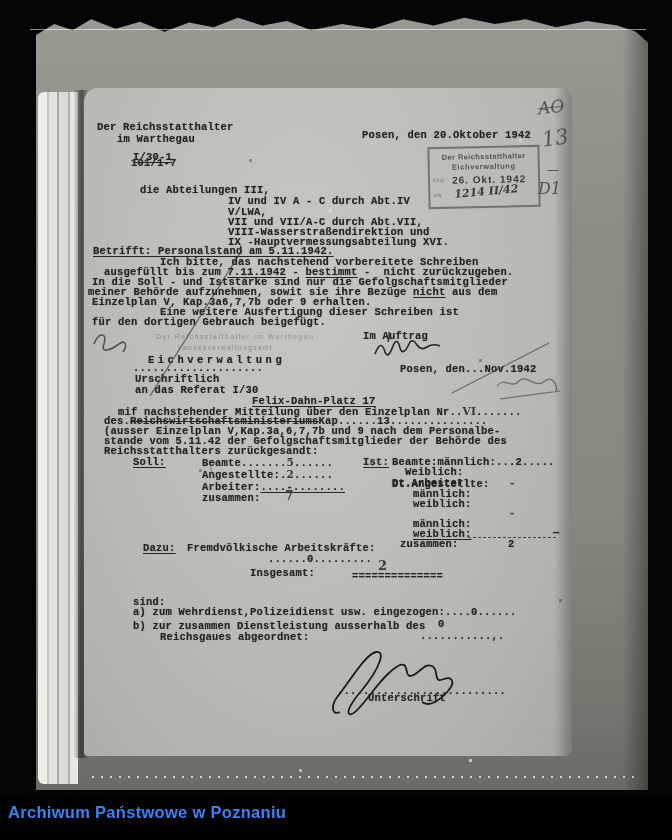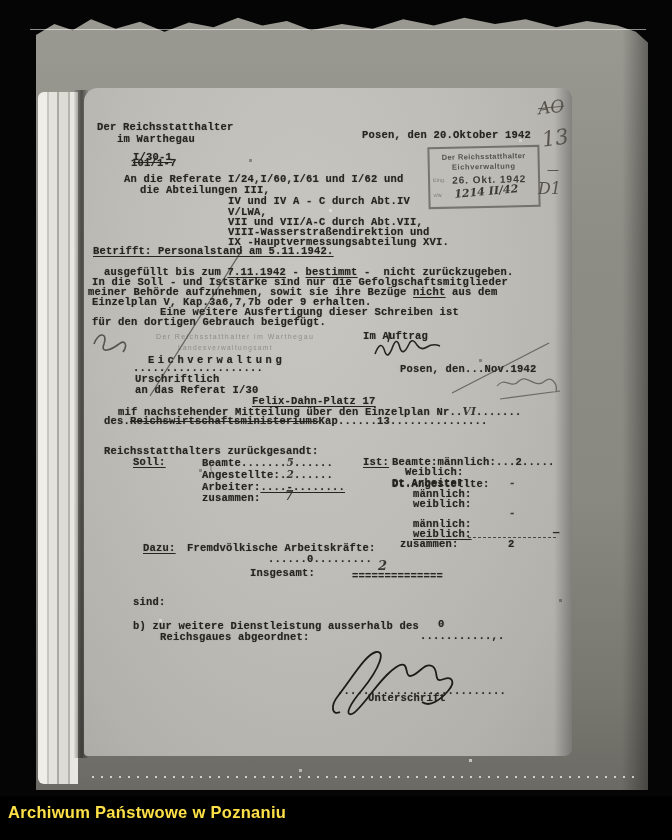--- a/index.html
+++ b/index.html
@@ -34,21 +34,21 @@
       440px 520px 0 1px rgba(255,255,255,.45),160px 620px 0 1px rgba(255,255,255,.4),
       520px 140px 0 1px rgba(255,255,255,.35),390px 700px 0 1px rgba(255,255,255,.5),
       470px 760px 0 1px rgba(255,255,255,.6),300px 770px 0 1px rgba(255,255,255,.5),
       250px 160px 0 1px rgba(0,0,0,.3),480px 360px 0 1px rgba(0,0,0,.3),
       200px 470px 0 1px rgba(0,0,0,.28),560px 600px 0 1px rgba(0,0,0,.3);}
   
   .tw{position:absolute;font:700 10.5px/10px "Liberation Mono",monospace;color:#26251f;
       white-space:pre;letter-spacing:.2px;text-shadow:0 0 1px rgba(38,37,31,.45);}
   .u{text-decoration:underline;text-decoration-thickness:1.2px;text-underline-offset:2px;}
   .strike{text-decoration:line-through;text-decoration-thickness:1.4px;}
-  .hw{font-family:"DejaVu Serif",serif;font-style:italic;font-weight:700;color:#3a3934;text-shadow:none;}
+  .hw{font-family:"DejaVu Serif",serif;font-weight:700;color:#3a3934;text-shadow:none;}
   .pencil{position:absolute;font-family:"DejaVu Serif",serif;font-style:italic;
       color:#55534c;white-space:pre;text-shadow:none;}
   .faintst{position:absolute;font:400 7px/8px "Liberation Sans",sans-serif;
       color:rgba(62,61,56,.40);letter-spacing:1.4px;white-space:pre;}
   
   .stampbox{position:absolute;left:428px;top:146px;width:108px;height:58px;
       border:2px solid rgba(58,57,52,.55);transform:rotate(-1.2deg);
       color:rgba(52,51,46,.78);}
   .stampbox .s1{position:absolute;left:0;right:0;top:4px;text-align:center;
       font:700 7.5px "Liberation Sans",sans-serif;letter-spacing:.4px;}
@@ -58,21 +58,21 @@
       font:700 10px "Liberation Sans",sans-serif;letter-spacing:1px;color:rgba(40,39,35,.85);}
   .stampbox .seing{position:absolute;left:3px;top:28px;font:400 5.5px "Liberation Sans",sans-serif;
       color:rgba(52,51,46,.45);}
   .stampbox .svw{position:absolute;left:3px;top:43px;font:400 5.5px "Liberation Sans",sans-serif;
       color:rgba(52,51,46,.5);}
   .stampbox .snum{position:absolute;left:24px;top:37px;
       font:700 11px "DejaVu Serif",serif;font-style:italic;transform:rotate(-4deg);
       color:rgba(35,34,30,.85);}
   .marks{position:absolute;left:0;top:0;width:672px;height:840px;pointer-events:none;}
   .watermark{position:absolute;left:8px;top:803px;font:700 16.5px "Liberation Sans",sans-serif;
-      color:#fde047;letter-spacing:.3px;}
+      color:#3b82f6;letter-spacing:.3px;}
   .dashext{position:absolute;left:468px;top:536px;width:88px;height:1px;
       border-bottom:1px dashed rgba(38,37,31,.75);}
 </style>
 </head>
 <body>
 
 <div class="scene">
   <div class="backing"></div>
   <div class="page-edges"></div>
   <div class="gutter"></div>
@@ -88,49 +88,51 @@
 
   <div class="stampbox">
     <span class="s1">Der Reichsstatthalter</span>
     <span class="s2">Eichverwaltung</span>
     <span class="seing">Eing.</span>
     <span class="sdate">26. Okt. 1942</span>
     <span class="svw">v/w</span>
     <span class="snum">1214 II/42</span>
   </div>
 
-  <span class="tw" style="left:124px;top:174px">An die Referate I/24,I/60,I/61 und I/62 und</span>
   <span class="tw" style="left:140px;top:185px">die Abteilungen III,</span>
   <span class="tw" style="left:228px;top:196px">IV und IV A - C durch Abt.IV</span>
   <span class="tw" style="left:228px;top:207px">V/LWA,</span>
   <span class="tw" style="left:228px;top:217px">VII und VII/A-C durch Abt.VII,</span>
   <span class="tw" style="left:228px;top:227px">VIII-Wasserstraßendirektion und</span>
   <span class="tw" style="left:228px;top:237px">IX -Hauptvermessungsabteilung XVI.</span>
 
   <span class="tw u" style="left:93px;top:246px">Betrifft: Personalstand am 5.11.1942.</span>
+  <span class="tw" style="left:160px;top:257px">Ich bitte, das nachstehend vorbereitete Schreiben</span>
   <span class="tw" style="left:104px;top:267px"><span>ausgefüllt bis zum </span><span class="u">7.11.1942</span><span> - </span><span class="u">bestimmt</span><span> -  nicht zurückzugeben.</span></span>
   <span class="tw" style="left:88px;top:287px"><span>meiner Behörde aufzunehmen, sowit sie ihre Bezüge </span><span class="u">nicht</span><span> aus dem</span></span>
   <span class="tw" style="left:92px;top:277px">In die Soll - und Iststärke sind nur die Gefolgschaftsmitglieder</span>
   <span class="tw" style="left:92px;top:297px">Einzelplan V, Kap.3a6,7,7b oder 9 erhalten.</span>
   <span class="tw" style="left:92px;top:317px">für den dortigen Gebrauch beigefügt.</span>
   <span class="tw" style="left:160px;top:307px">Eine weitere Ausfertigung dieser Schreiben ist</span>
 
   <span class="tw" style="left:363px;top:331px">Im Auftrag</span>
 
   <span class="faintst" style="left:156px;top:333px">Der Reichsstatthalter im Warthegau</span>
   <span class="faintst" style="left:178px;top:344px;font-size:6.5px">Landesverwaltungsamt</span>
   <span class="tw" style="left:148px;top:355px;letter-spacing:3.5px">Eichverwaltung</span>
   <span class="tw" style="left:133px;top:363px">....................</span>
   <span class="tw" style="left:135px;top:374px">Urschriftlich</span>
   <span class="tw" style="left:135px;top:385px">an das Referat I/30</span>
   <span class="tw" style="left:400px;top:364px">Posen, den...Nov.1942</span>
 
   <span class="tw u" style="left:252px;top:396px">Felix-Dahn-Platz 17</span>
   <span class="tw" style="left:118px;top:406px"><span>mif nachstehender Mitteilung über den Einzelplan Nr..</span><span class="hw">VI</span><span>.......</span></span>
   <span class="tw" style="left:104px;top:416px"><span>des.</span><span class="strike">Reichswirtschaftsministeriums</span><span>Kap......</span><span>13</span><span>...............</span></span>
+  <span class="tw" style="left:104px;top:426px">(ausser Einzelplan V,Kap.3a,6,7,7b und 9 nach dem Personalbe-</span>
+  <span class="tw" style="left:104px;top:436px">stande vom 5.11.42 der Gefolgschaftsmitglieder der Behörde des</span>
   <span class="tw" style="left:104px;top:446px">Reichsstatthalters zurückgesandt:</span>
 
   <span class="tw u" style="left:133px;top:457px">Soll:</span>
   <span class="tw" style="left:202px;top:457px"><span>Beamte.......</span><span class="hw">5</span><span>......</span></span>
   <span class="tw" style="left:202px;top:469px"><span>Angestellte:.</span><span class="hw">2</span><span>......</span></span>
   <span class="tw" style="left:202px;top:482px"><span>Arbeiter:</span><span class="u">....-........</span></span>
   <span class="tw" style="left:202px;top:493px">zusammen:</span>
   <span class="tw hw" style="left:285px;top:491px;font-size:12px">7</span>
 
   <span class="tw u" style="left:363px;top:457px">Ist:</span>
@@ -150,21 +152,22 @@
   <span class="tw" style="left:508px;top:539px">2</span>
 
   <span class="tw u" style="left:143px;top:543px">Dazu:</span>
   <span class="tw" style="left:187px;top:543px">Fremdvölkische Arbeitskräfte:</span>
   <span class="tw" style="left:268px;top:554px">......0.........</span>
   <span class="tw" style="left:250px;top:568px">Insgesamt:</span>
   <span class="tw" style="left:352px;top:571px">==============</span>
   <span class="tw hw" style="left:378px;top:561px;font-size:13px">2</span>
 
   <span class="tw" style="left:133px;top:597px">sind:</span>
-  <span class="tw" style="left:133px;top:621px">b) zur weitere Dienstleistung ausserhalb des</span>
+  <span class="tw" style="left:133px;top:607px">a) zum Wehrdienst,Polizeidienst usw. eingezogen:....0......</span>
+  <span class="tw" style="left:133px;top:621px">b) zur zusammen Dienstleistung ausserhalb des</span>
   <span class="tw" style="left:438px;top:619px">0</span>
   <span class="tw" style="left:160px;top:632px">Reichsgaues abgeordnet:</span>
   <span class="tw" style="left:420px;top:631px">...........,.</span>
 
   <span class="tw" style="left:337px;top:686px">..........................</span>
   <span class="tw" style="left:368px;top:693px">Unterschrift</span>
 
   <span class="pencil strike" style="left:538px;top:97px;font-size:17px;transform:rotate(-6deg)">AO</span>
   <span class="pencil" style="left:542px;top:126px;font-size:21px;transform:rotate(-8deg)">13</span>
   <span class="pencil" style="left:547px;top:163px;font-size:12px">—</span>

